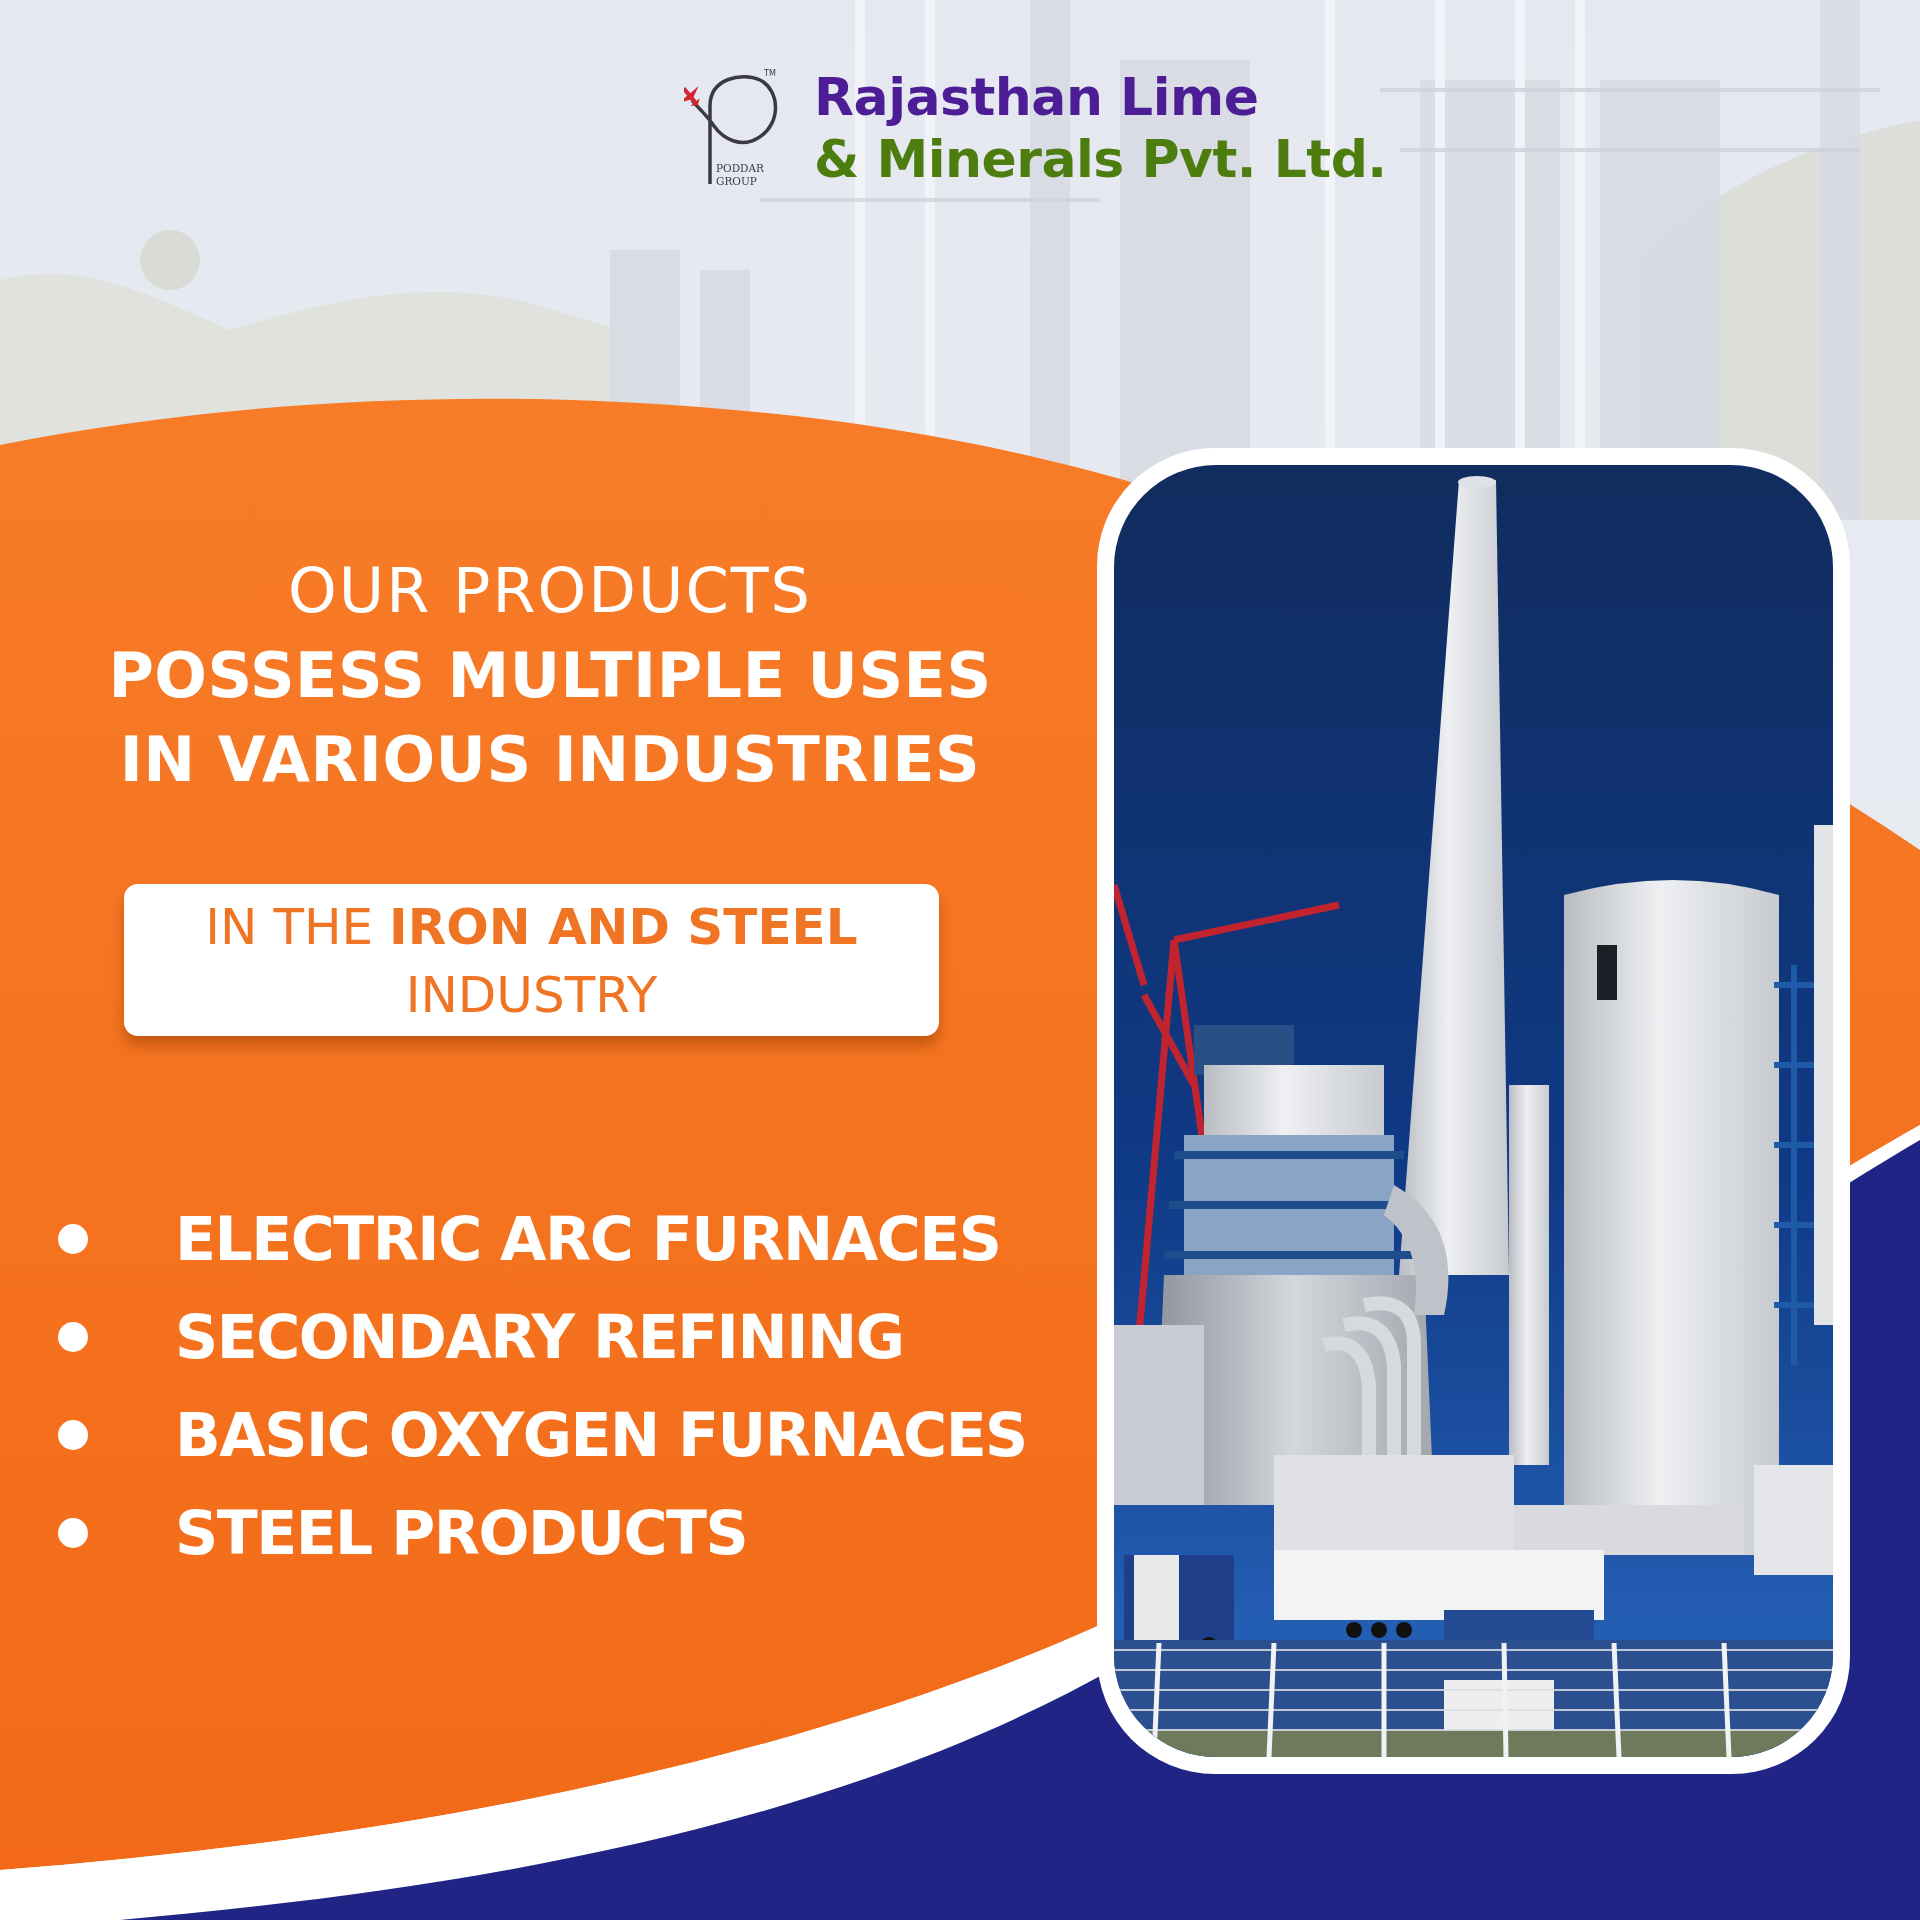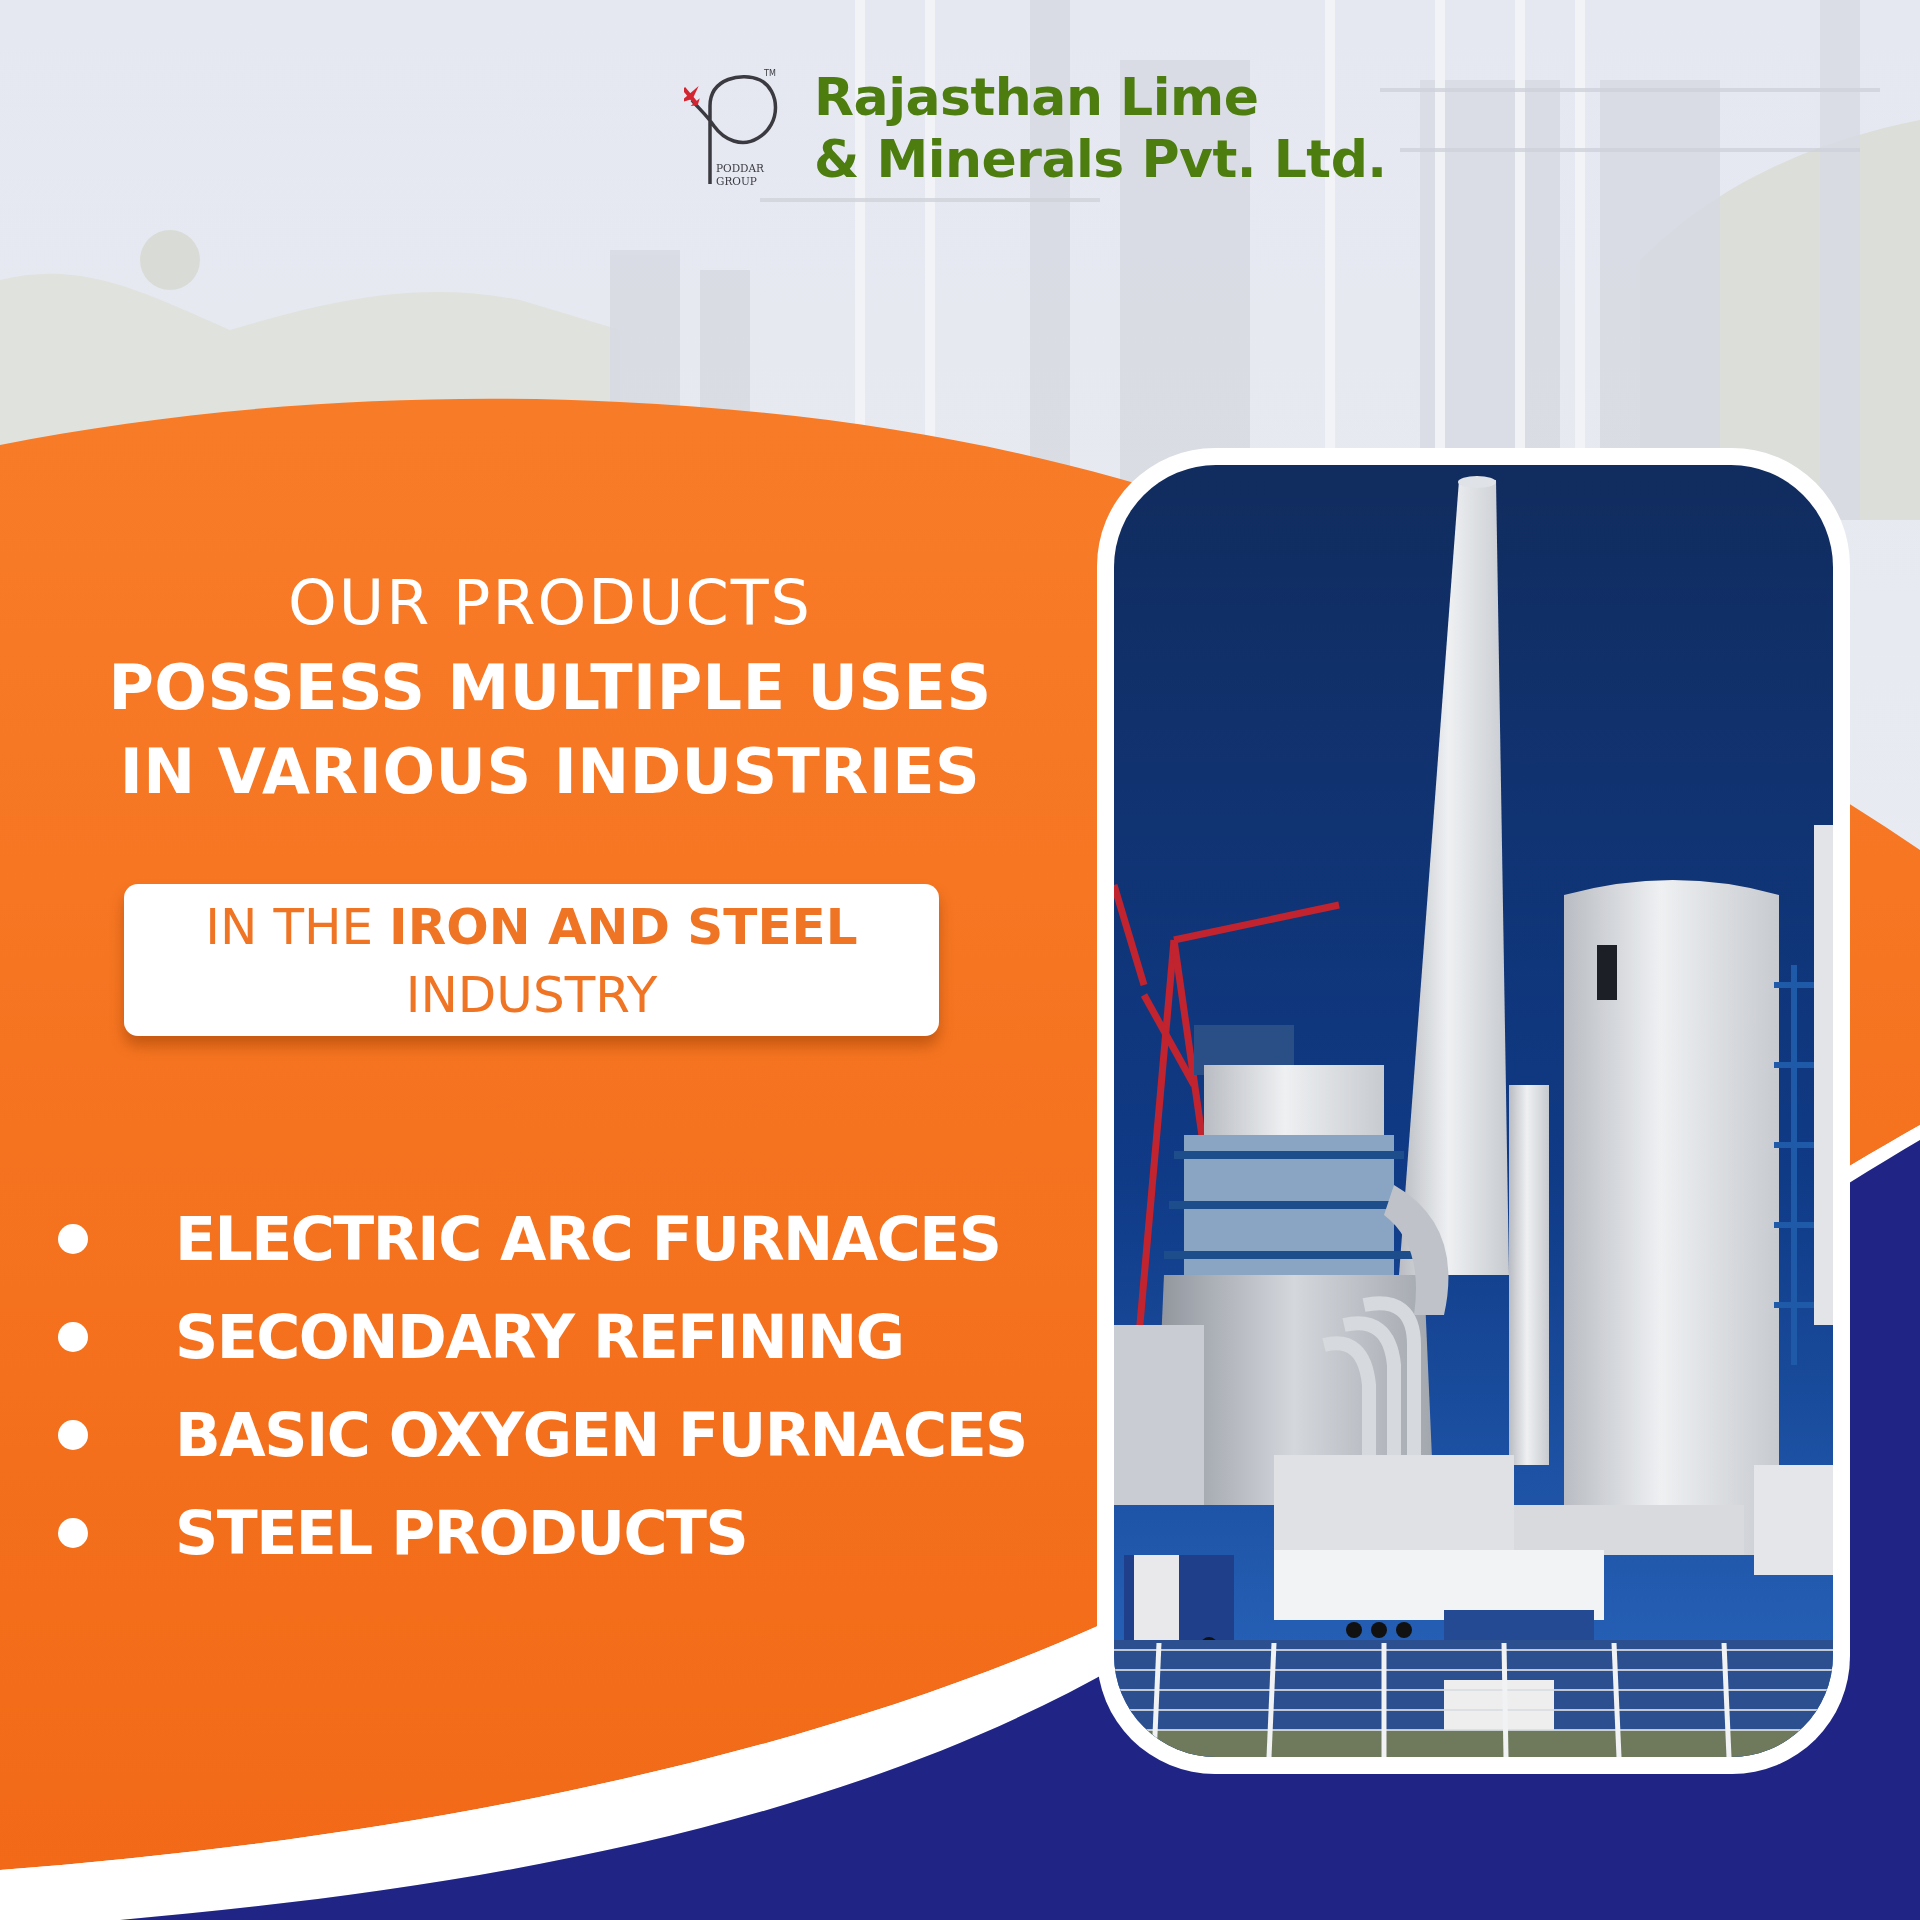--- a/index.html
+++ b/index.html
@@ -20,35 +20,35 @@
     }
     .logo-mark { position: absolute; left: 0; top: 0; width: 115px; height: 130px; }
     .logo-title {
       position: absolute; left: 130px; top: 0;
       font-family: "DejaVu Sans", sans-serif;
       font-weight: bold;
       font-size: 52px; letter-spacing: -0.5px;
       line-height: 62px;
       white-space: nowrap;
     }
-    .logo-line1 { color: #4d7c0f; display: block; }
+    .logo-line1 { color: #4c1d95; display: block; }
     .logo-line2 { color: #4d7c0f; display: block; }
 
     
     .shapes { position: absolute; inset: 0; width: 1920px; height: 1920px; }
 
     
     .headline {
       position: absolute; left: 40px; top: 548px; width: 1020px;
       text-align: center; color: #ffffff;
     }
     .headline-light {
       font-family: "DejaVu Sans", sans-serif;
       font-weight: normal; font-size: 62px; letter-spacing: 2px;
-      line-height: 86px; display: block; margin-top: 12px;
+      line-height: 86px; display: block;
     }
     .headline-bold {
       font-family: "DejaVu Sans", sans-serif;
       font-weight: bold; font-size: 62px; letter-spacing: 0.5px;
       line-height: 84px; display: block;
     }
 
     
     .industry-box {
       position: absolute; left: 124px; top: 884px;

